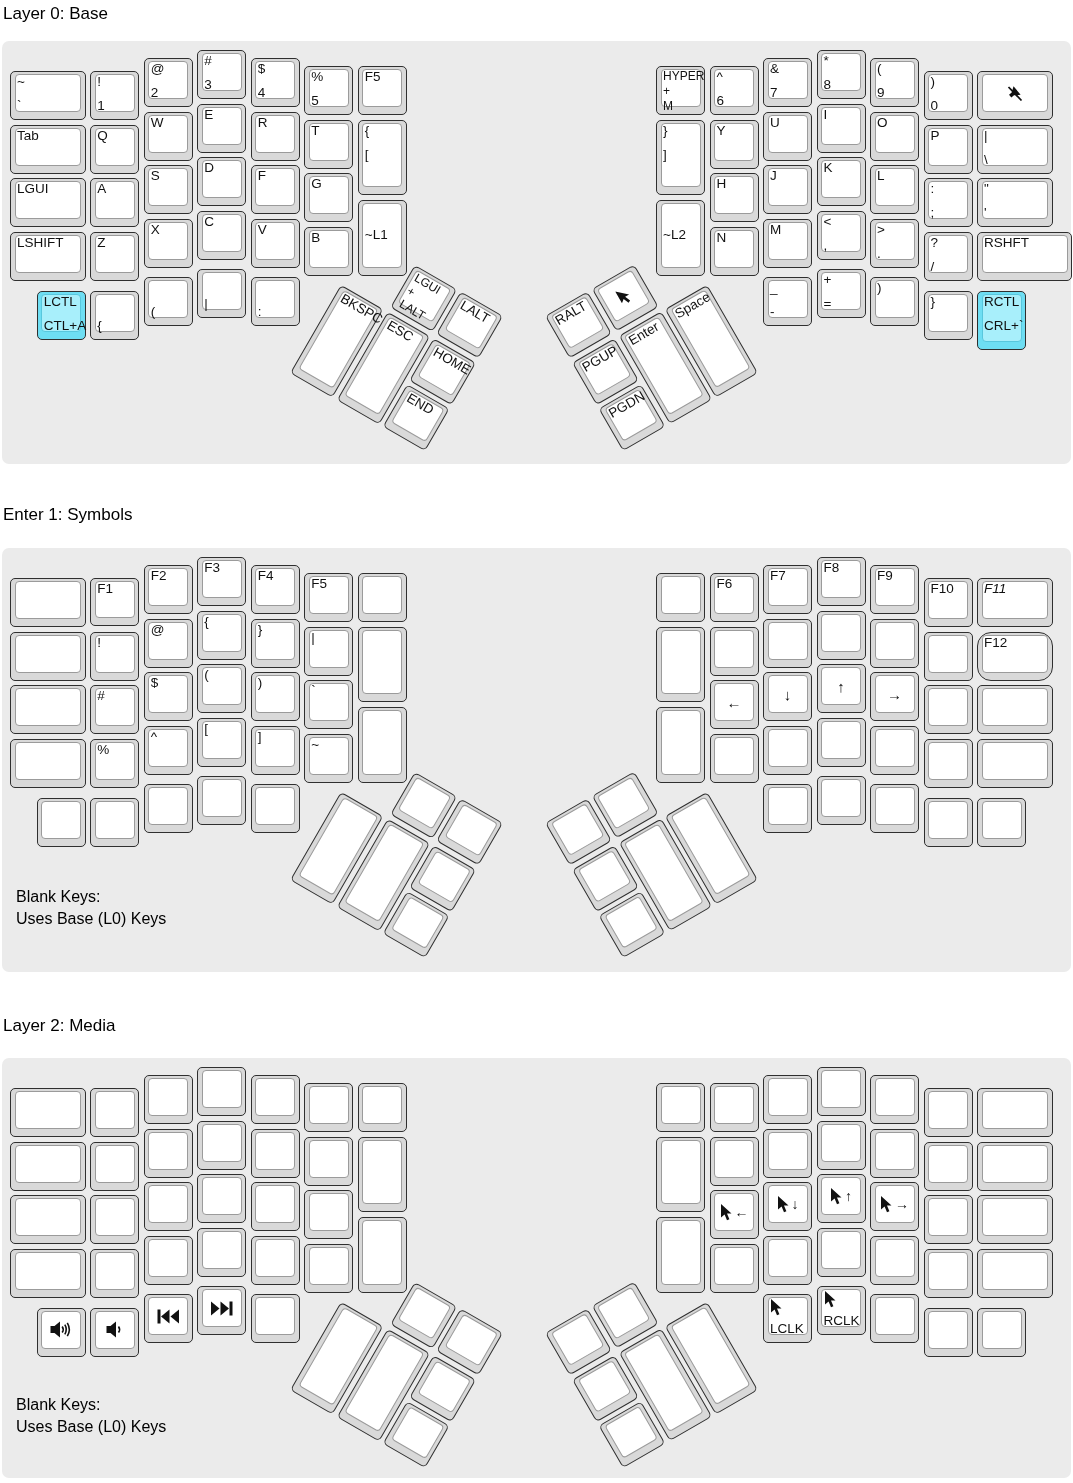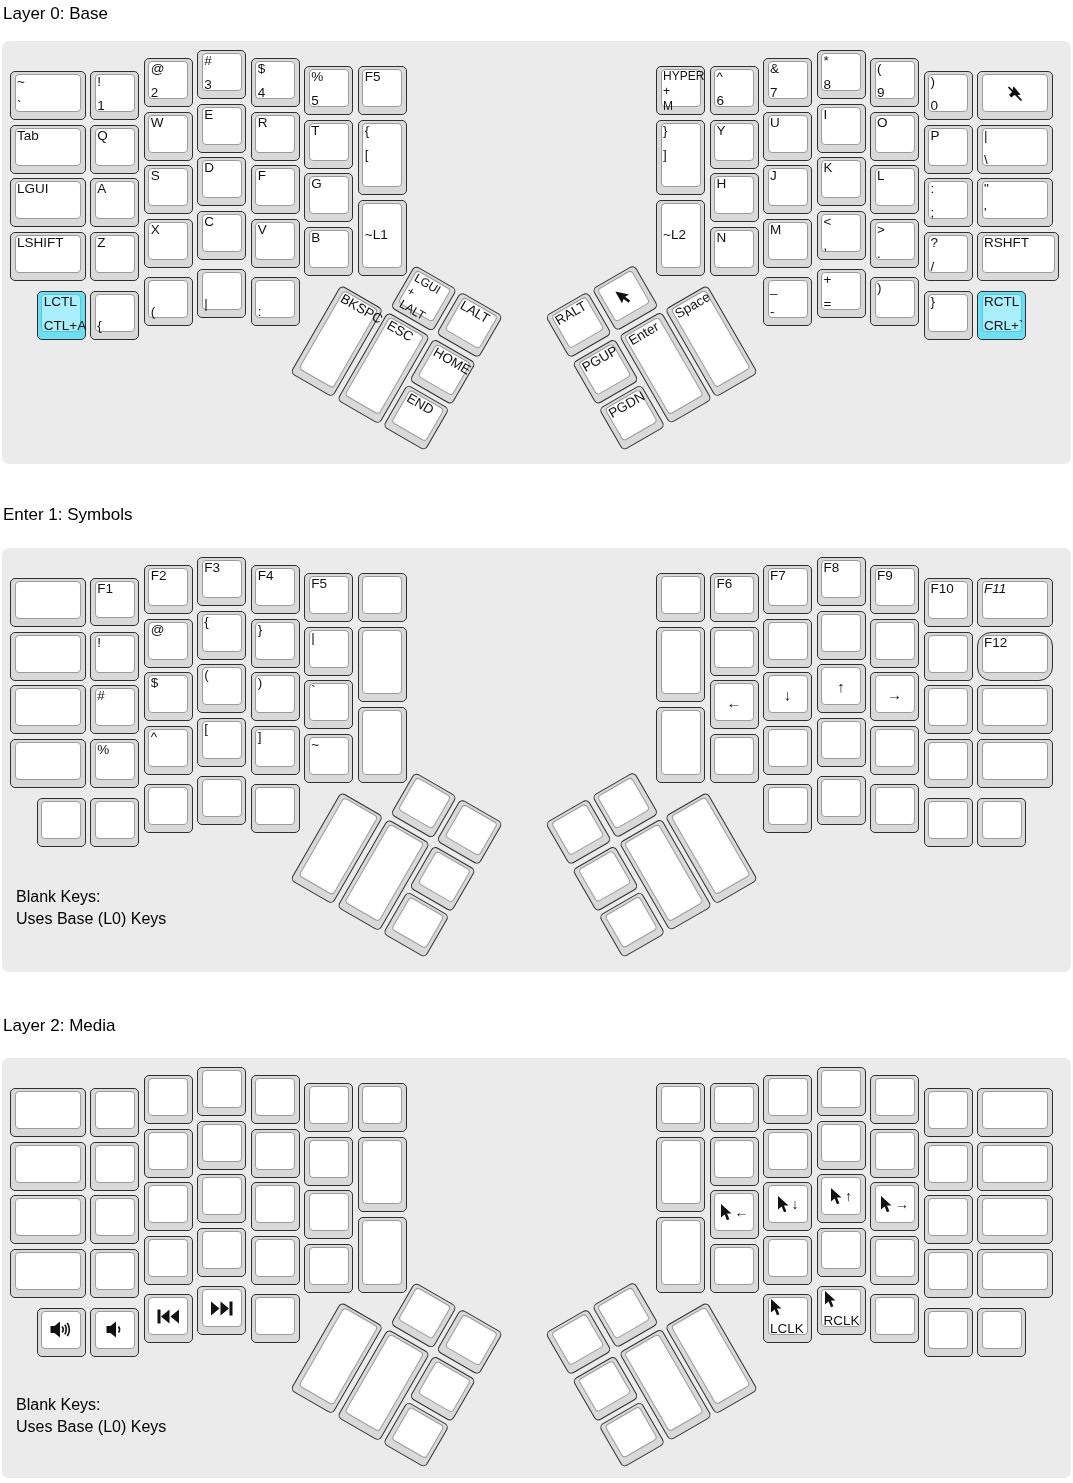--- a/index.html
+++ b/index.html
@@ -305,21 +305,21 @@
     <div class="key" style="left: 975px; top: 83.9px; width: 75.75px; height: 49px;">
       <div class="face"></div>
       <div class="kt">|</div>
       <div class="kb">\</div>
     </div>
     <div class="key" style="left: 975px; top: 137.4px; width: 75.75px; height: 49px;">
       <div class="face"></div>
       <div class="kt">"</div>
       <div class="kb">'</div>
     </div>
-    <div class="key" style="left: 975px; top: 190.9px; width: 82px; height: 49px;">
+    <div class="key" style="left: 975px; top: 190.9px; width: 95px; height: 49px;">
       <div class="face"></div>
       <div class="kt">RSHFT</div>
     </div>
     <div class="key" style="left: 761px; top: 236.375px; width: 49px; height: 49px;">
       <div class="face"></div>
       <div class="kt">_</div>
       <div class="kb">-</div>
     </div>
     <div class="key" style="left: 814.5px; top: 228.35px; width: 49px; height: 49px;">
       <div class="face"></div>
@@ -327,21 +327,21 @@
       <div class="kb">=</div>
     </div>
     <div class="key" style="left: 868px; top: 236.375px; width: 49px; height: 49px;">
       <div class="face"></div>
       <div class="kt">)</div>
     </div>
     <div class="key" style="left: 921.5px; top: 249.75px; width: 49px; height: 49px;">
       <div class="face"></div>
       <div class="kt">}</div>
     </div>
-    <div class="key blue" style="left: 975px; top: 249.75px; width: 49px; height: 49px;">
+    <div class="key blue" style="left: 975px; top: 249.75px; width: 49px; height: 59px;">
       <div class="face"></div>
       <div class="kt">RCTL</div>
       <div class="kb">CRL+`</div>
     </div>
     <div class="cluster" style="left: 366px; top: 197px; transform: rotate(30deg);">
       <div class="key" style="left: 53.5px; top: 0px; width: 49px; height: 49px;">
         <div class="face"></div>
         <div class="kt small">LGUI
 +
 LALT</div>

